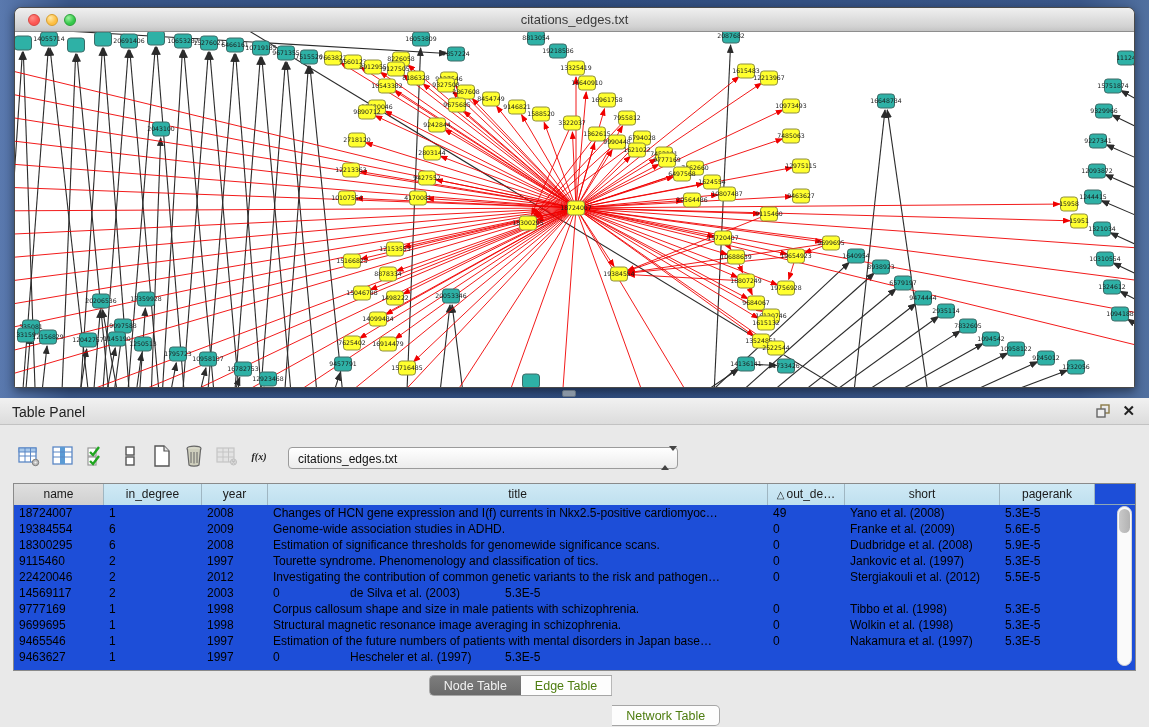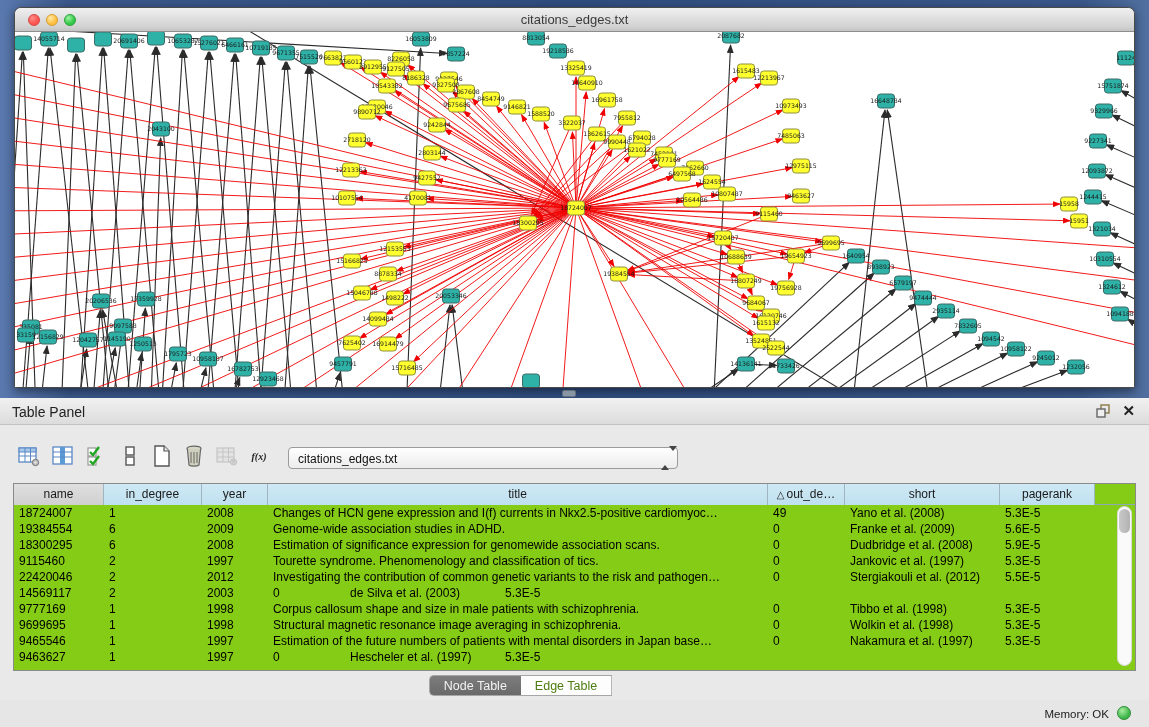--- a/index.html
+++ b/index.html
@@ -35,21 +35,21 @@
   #toolbar { position:absolute; left:0; top:27px; width:100%; height:56px; }
   .tool { position:absolute; top:18px; width:26px; height:26px; display:flex; align-items:center; justify-content:center; }
   #dd { position:absolute; left:288px; top:22px; width:390px; height:22px; border:1px solid #9b9b9b; border-radius:4px;
     background:linear-gradient(180deg,#ffffff,#ececec); font-size:12px; color:#111; }
   #dd .dd-text { position:absolute; left:9px; top:4px; }
   #dd .stepper { position:absolute; right:7px; top:3px; width:9px; height:16px; }
   .tri-up { width:0;height:0;border-left:4px solid transparent;border-right:4px solid transparent;border-bottom:5px solid #444; margin-bottom:2px;}
   .tri-dn { width:0;height:0;border-left:4px solid transparent;border-right:4px solid transparent;border-top:5px solid #444; }
 
   
-  #table-box { position:absolute; left:13px; top:85px; width:1123px; height:188px; background:#84cc16; border:1px solid #8a8a8a; }
+  #table-box { position:absolute; left:13px; top:85px; width:1123px; height:188px; background:#1d4ed8; border:1px solid #8a8a8a; }
   #thead { display:flex; height:21px; border-bottom:1px solid #8fa8b5; }
   .th { height:21px; background:linear-gradient(180deg,#cfe9f5,#bfe0ef); border-right:1px solid #9fb6c2;
     font-size:12px; color:#1a1a1a; text-align:center; line-height:20px; overflow:hidden; white-space:nowrap; }
   .th:first-child { background:linear-gradient(180deg,#dfdfdf,#d0d0d0); }
   .sort-glyph { font-size:10px; margin-right:2px; }
   .tr { display:flex; height:16px; }
   .td { height:16px; font-size:12px; color:#000; padding:0 0 0 5px; line-height:16px;
     overflow:hidden; white-space:nowrap; }
   .c0{width:90px}.c1{width:98px}.c2{width:66px}.c3{width:500px}.c4{width:77px}.c5{width:155px}.c6{width:95px}
   #vscroll { position:absolute; right:3px; top:22px; width:15px; height:160px; background:#fafafa;
@@ -897,21 +897,21 @@
             <div class="td c2">2009</div>
             <div class="td c3">Genome-wide association studies in ADHD.</div>
             <div class="td c4">0</div>
             <div class="td c5">Franke et al. (2009)</div>
             <div class="td c6">5.6E-5</div>
           </div>
           <div class="tr">
             <div class="td c0">18300295</div>
             <div class="td c1">6</div>
             <div class="td c2">2008</div>
-            <div class="td c3">Estimation of significance expression for genomewide association scans.</div>
+            <div class="td c3">Estimation of significance thresholds for genomewide significance scans.</div>
             <div class="td c4">0</div>
             <div class="td c5">Dudbridge et al. (2008)</div>
             <div class="td c6">5.9E-5</div>
           </div>
           <div class="tr">
             <div class="td c0">9115460</div>
             <div class="td c1">2</div>
             <div class="td c2">1997</div>
             <div class="td c3">Tourette syndrome. Phenomenology and classification of tics.</div>
             <div class="td c4">0</div>
@@ -977,18 +977,14 @@
     </div>
 
     <div id="tabs">
       <div class="tab first sel">Node Table</div>
       <div class="tab">Edge Table</div>
       <div class="tab-sep"></div>
       <div class="tab last">Network Table</div>
     </div>
   </div>
 
-  <div id="statusbar">
-    <span id="memory-label">Memory: OK</span>
-    <span id="memory-led"></span>
-  </div>
 
 </div>
 
 </body></html>

